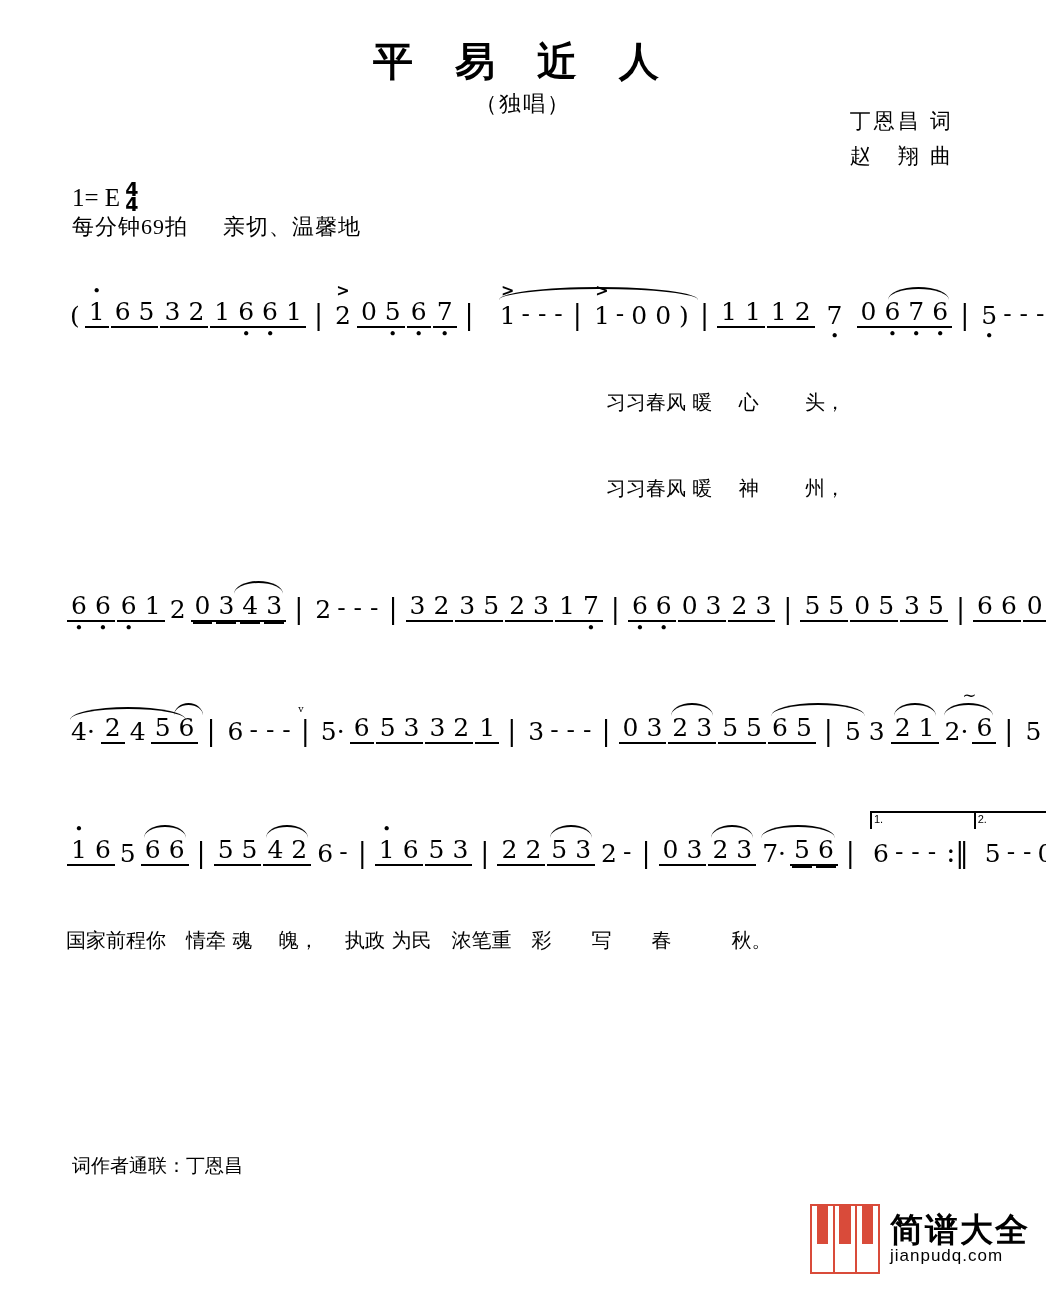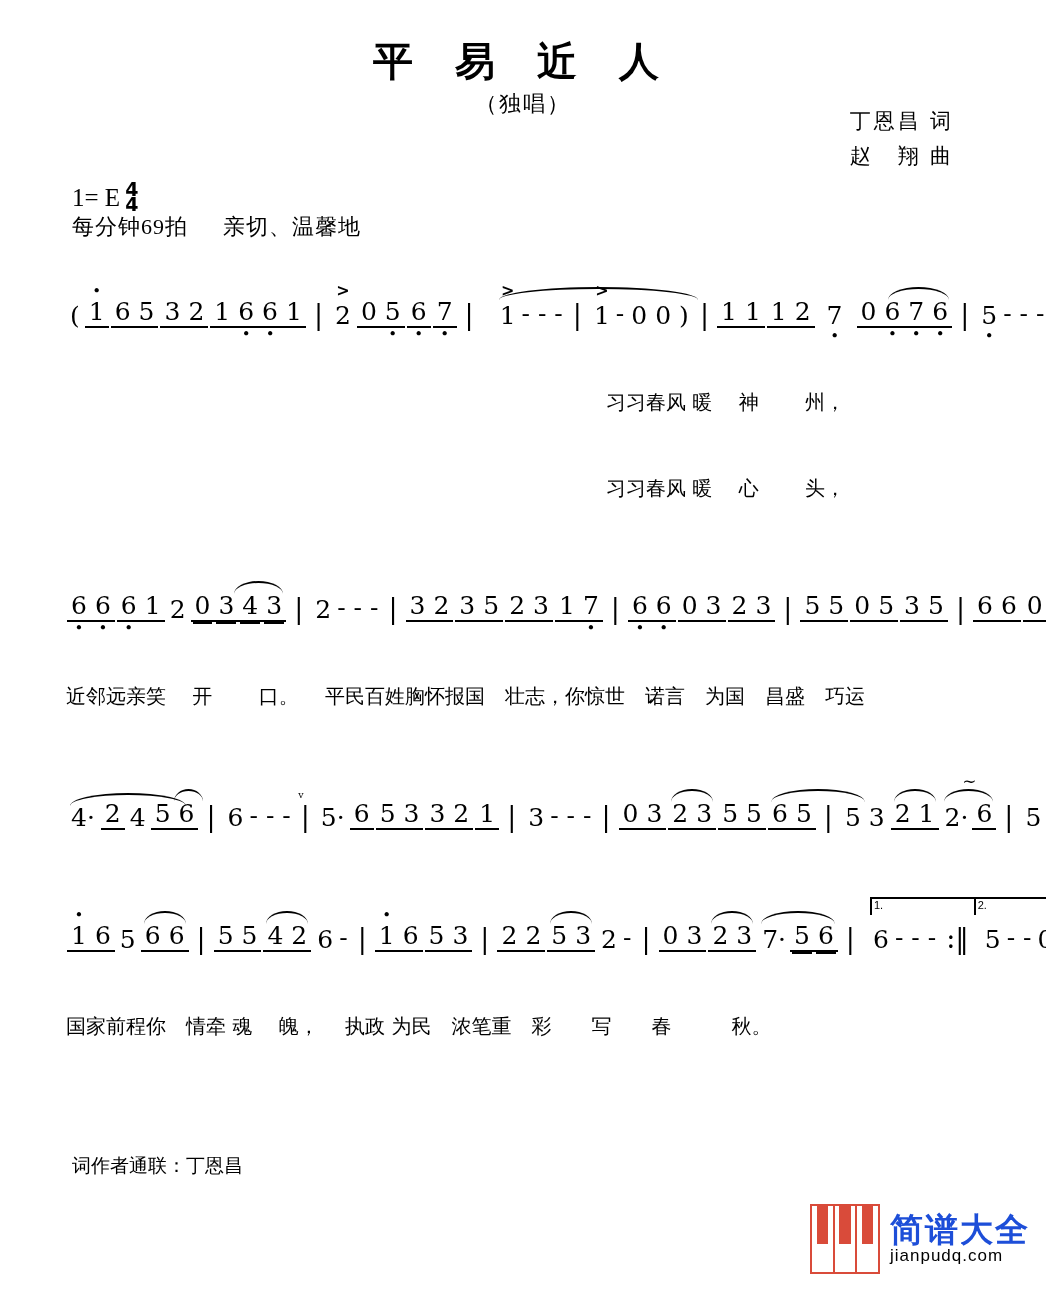--- a/index.html
+++ b/index.html
@@ -211,21 +211,21 @@
   .logo-keys i::after {
     content: "";
     position: absolute;
     top: 0; left: 22%;
     width: 56%; height: 58%;
     background: #d94b3a;
   }
   .logo-text { line-height: 1.05; }
   .logo-cn {
     font-size: 33px;
-    color: #1d4ed8;
+    color: #000000;
     font-weight: 700;
     letter-spacing: 2px;
     font-family: "DejaVu Serif", serif;
   }
   .logo-en {
     font-size: 17px;
     color: #000000;
     letter-spacing: 1px;
     font-family: "Liberation Sans", sans-serif;
   }
@@ -280,22 +280,22 @@
       <span class="bar">|</span>
       <span class="grp"><span class="note b1">1</span><span class="note b1">1</span></span>
       <span class="grp"><span class="note b1">1</span><span class="note b1">2</span></span>
       <span class="grp" style="margin-left:6px"><span class="note dotdn">7</span></span>
       <span class="grp" style="margin-left:8px"><span class="slur" style="left:32px;right:4px"></span><span class="note b1">0</span><span class="note b1 dotdn">6</span><span class="note b1 dotdn">7</span><span class="note b1 dotdn">6</span></span>
       <span class="bar">|</span>
       <span class="grp"><span class="note dotdn">5</span><span class="dash">- - -</span></span>
       
     </div>
     <div class="lyrics">
+      <div class="lyr-line">　　　　　　　　　　　　　　　　　　　　　　　　　　　习习春风 暖　 心　　 头，</div>
       <div class="lyr-line">　　　　　　　　　　　　　　　　　　　　　　　　　　　习习春风 暖　 神　　 州，</div>
-      <div class="lyr-line">　　　　　　　　　　　　　　　　　　　　　　　　　　　习习春风 暖　 心　　 头，</div>
     </div>
   </div>
 
   <div class="system">
     <div class="noterow">
       <span class="grp"><span class="note b1 dotdn">6</span><span class="note b1 dotdn">6</span></span>
       <span class="grp"><span class="note b1 dotdn">6</span><span class="note b1">1</span></span>
       <span class="note">2</span>
       <span class="grp"><span class="slur" style="left:44px;right:4px"></span><span class="note b2">0</span><span class="note b2">3</span><span class="note b2">4</span><span class="note b2">3</span></span>
       <span class="bar">|</span>
@@ -313,21 +313,20 @@
       <span class="grp"><span class="note b1">5</span><span class="note b1">5</span></span>
       <span class="grp"><span class="note b1">0</span><span class="note b1">5</span></span>
       <span class="grp"><span class="note b1">3</span><span class="note b1">5</span></span>
       <span class="bar">|</span>
       <span class="grp"><span class="note b1">6</span><span class="note b1">6</span></span>
       <span class="grp"><span class="note b1">0</span></span>
       
       
     </div>
     <div class="lyrics">
-      <div class="lyr-line">近邻远亲笑　 开　　 口。　 平民百姓胸怀报国　壮志，你惊世　诺言　为国　昌盛　巧运</div>
     </div>
   </div>
 
   <div class="system">
     <div class="noterow">
       <span class="grp"><span class="slur" style="left:4px;right:-86px"></span><span class="note">4·</span></span>
       <span class="grp"><span class="note b1">2</span></span>
       <span class="note">4</span>
       <span class="grp"><span class="slur" style="left:24px;right:-4px"></span><span class="note b1">5</span><span class="note b1">6</span></span>
       <span class="bar">|</span>

